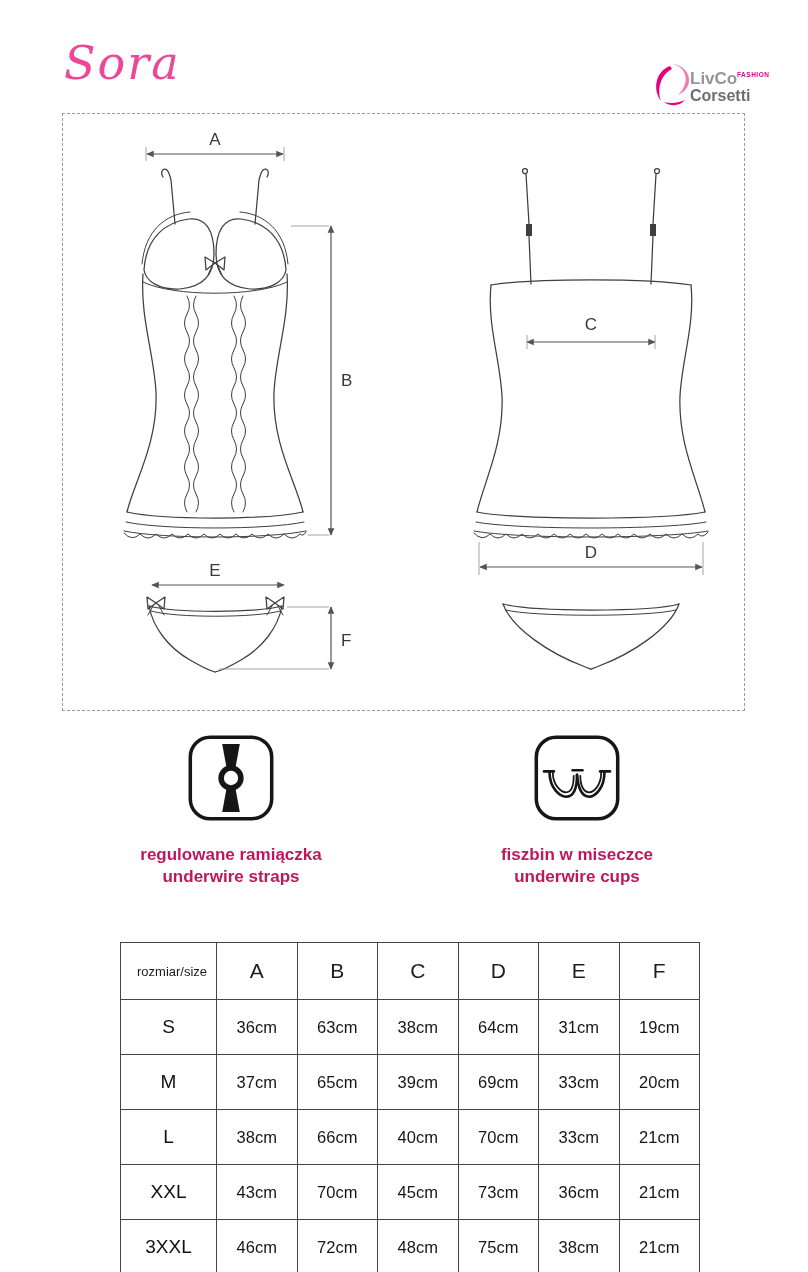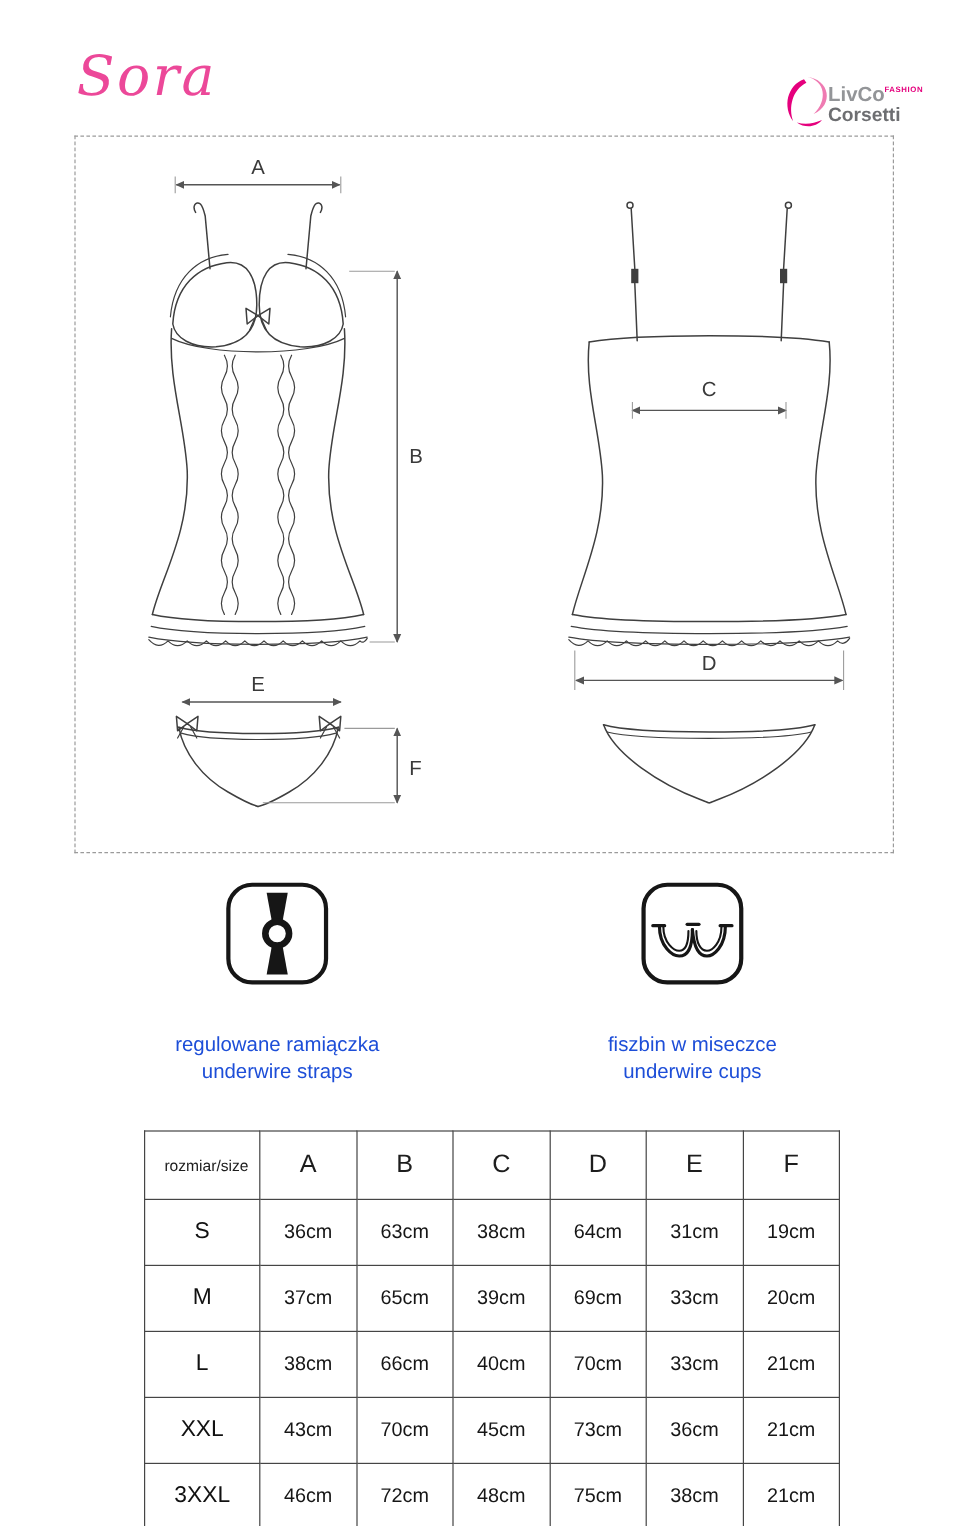--- a/index.html
+++ b/index.html
@@ -24,21 +24,21 @@
     position:absolute; left:62px; top:113px; width:683px; height:598px;
     border:1px dashed #9b9b9b;
   }
   .garments { position:absolute; left:0; top:0; width:683px; height:597px; }
   .garments text { font-family:"Liberation Sans", sans-serif; font-size:17px; fill:#3a3a3a; }
 
   .features { position:absolute; left:58px; top:734px; width:692px; display:flex; }
   .feature { flex:1; display:flex; flex-direction:column; align-items:center; }
   .feature-icon { width:88px; height:88px; }
   .feature-icon svg { width:100%; height:100%; display:block; }
-  .feature-label { margin-top:38px; text-align:center; font-size:17px; line-height:1.32; color:#1d4ed8; }
+  .feature-label { margin-top:22px; text-align:center; font-size:17px; line-height:1.32; color:#be185d;font-weight:bold; }
   .feature-label span { display:block; }
 
   .table-wrap { position:absolute; left:120px; top:942px; }
   table { border-collapse:collapse; table-layout:fixed; width:580px; }
   th, td { border:1px solid #454545; text-align:center; vertical-align:middle; padding:16px; background:#fff; }
   thead th { height:34px; font-weight:400; font-size:21px; color:#1d1d1d; }
   th.rozmiar { font-size:13px; }
   td { height:40px; }
   td.size { font-size:19px; color:#111; }
   td.val { font-size:16.5px; color:#161616; }

